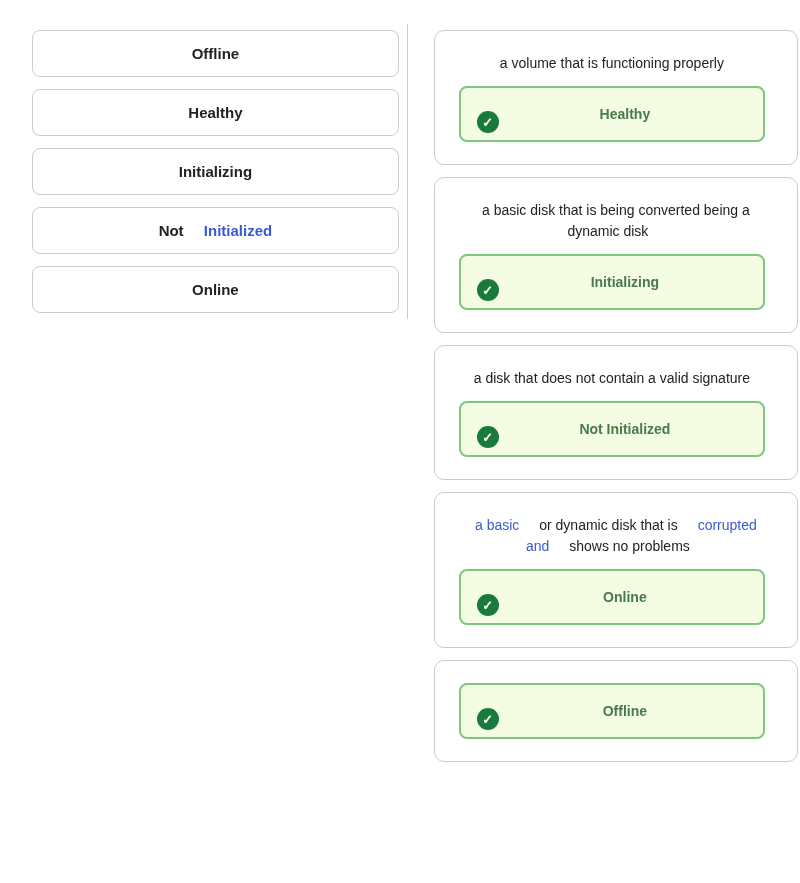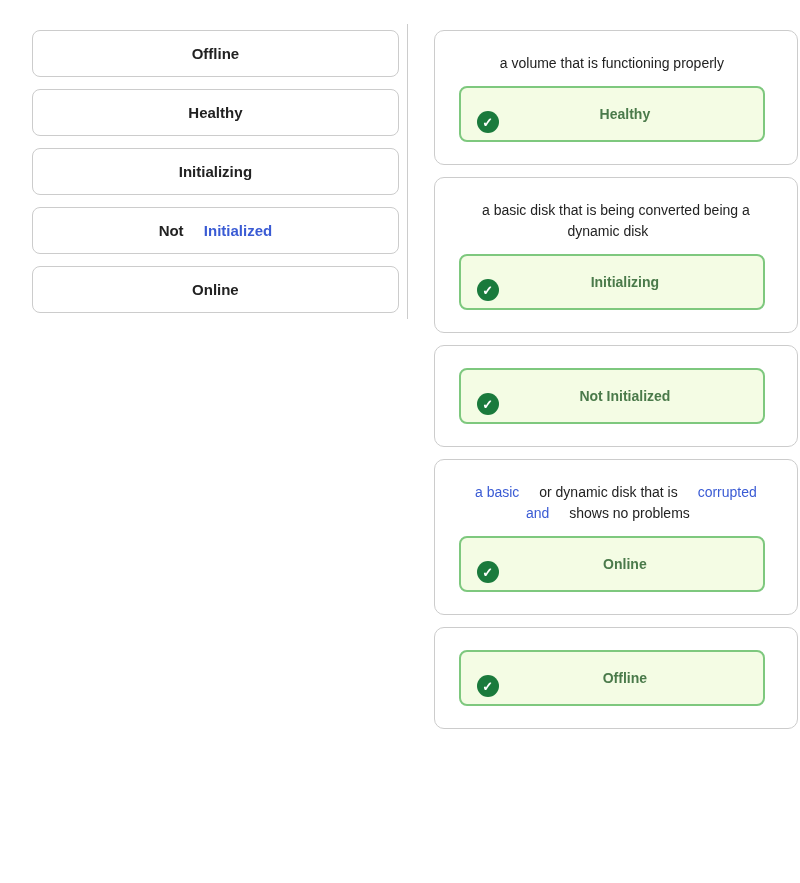--- a/index.html
+++ b/index.html
@@ -156,20 +156,23 @@
     <div class="description">
       <span>a basic disk that is being converted being a dynamic disk</span>
     </div>
     <div class="answer-box">
       <span class="check-icon"></span>
       <span class="answer-text">Initializing</span>
     </div>
   </div>
 
   <div class="right-card">
+    <div class="description">
+      <span>a disk that does not contain a valid signature</span>
+    </div>
     <div class="answer-box">
       <span class="check-icon"></span>
       <span class="answer-text">Not Initialized</span>
     </div>
   </div>
 
   <div class="right-card">
     <div class="description">
       <span class="highlight-blue">a basic</span><span> or dynamic disk that is </span><span class="highlight-blue">corrupted and</span><span> shows no problems</span>
     </div>

